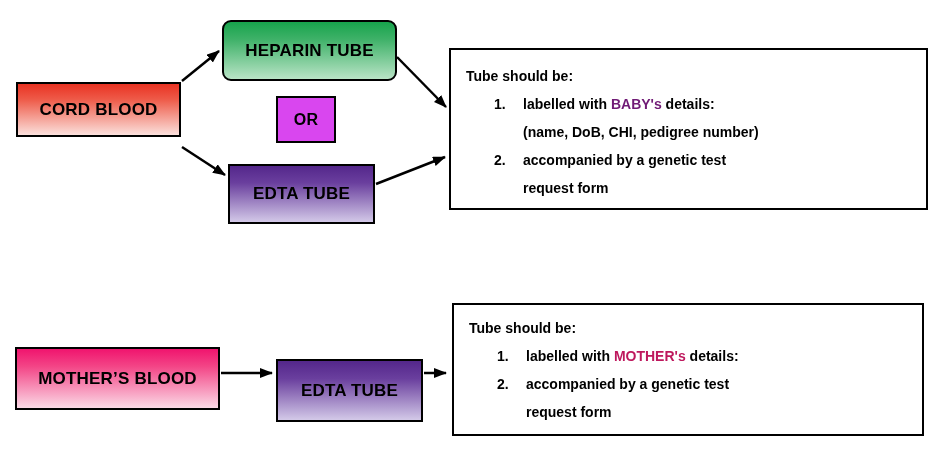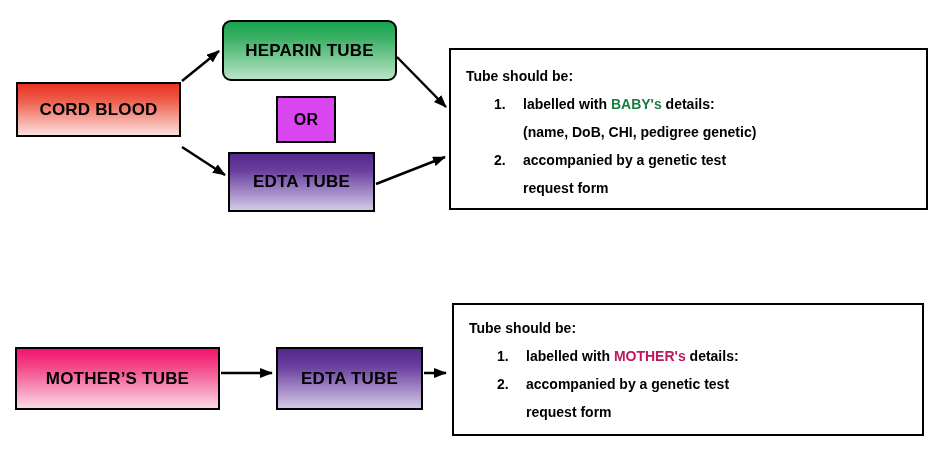--- a/index.html
+++ b/index.html
@@ -19,39 +19,39 @@
   }
   .shape {
     position:absolute;
     border:2px solid #000;
     display:flex; align-items:center; justify-content:center;
     font-weight:bold; font-size:17px; letter-spacing:0.2px;
     text-align:center;
   }
   .grad-red    { background:linear-gradient(to bottom, #e93323 0%, #ee5a48 30%, #fbe0dc 100%); }
   .grad-green  { background:linear-gradient(to bottom, #17a44c 0%, #3eb168 30%, #b9e4c6 100%);border-radius:9px; }
-  .grad-purple { background:linear-gradient(to bottom, #54278b 0%, #6a3f9e 30%, #d3c9e8 100%); }
+  .grad-purple { background:linear-gradient(to bottom, #54278b 0%, #6a3f9e 30%, #d3c9e8 100%);margin-top:12px; }
   .grad-pink   { background:linear-gradient(to bottom, #f0146e 0%, #f34687 30%, #fbd9e6 100%); }
 
   .box-cord   { left:16px;  top:82px;  width:165px; height:55px;text-align:center; }
   .box-hep    { left:222px; top:20px;  width:175px; height:61px; }
   .box-or     { left:276px; top:96px;  width:60px;  height:47px; background:#d946ef; font-size:16px; }
   .box-edta1  { left:228px; top:152px; width:147px; height:60px; }
   .box-mother { left:15px;  top:347px; width:205px; height:63px; }
   .box-edta2  { left:276px; top:347px; width:147px; height:63px; }
 
   .note {
     position:absolute; background:#fff; border:2px solid #000;
     font-weight:bold; font-size:14px; line-height:28px;
   }
   .note-baby   { left:449px; top:48px;  width:479px; height:162px; padding:12px 12px 0 15px; }
   .note-mother { left:452px; top:303px; width:472px; height:133px; padding:9px 12px 0 15px; }
   .note-item { display:flex; margin-left:28px; }
   .note-num  { width:29px; flex:none; }
-  .hl-red  { color:#15803d; }
+  .hl-red  { color:#701a75; }
   .hl-pink { color:#be185d; }
 </style>
 </head>
 <body>
 
 <div class="canvas">
 
   <svg class="arrow-layer" width="938" height="470" viewBox="0 0 938 470" xmlns="http://www.w3.org/2000/svg">
     <defs>
       <marker id="ah" markerUnits="userSpaceOnUse" markerWidth="14" markerHeight="12" refX="12" refY="5" orient="auto">
@@ -81,34 +81,34 @@
   <div class="shape grad-purple box-edta1">
     <span>EDTA TUBE</span>
   </div>
 
   <div class="note note-baby">
     <div>Tube should be:</div>
     <div class="note-item">
       <span class="note-num">1.</span>
       <div>
         <div><span>labelled with </span><span class="hl-red">BABY's</span><span> details:</span></div>
-        <div>(name, DoB, CHI, pedigree genetic)</div>
+        <div>(name, DoB, CHI, pedigree number)</div>
       </div>
     </div>
     <div class="note-item">
       <span class="note-num">2.</span>
       <div>
         <div>accompanied by a genetic test</div>
         <div>request form</div>
       </div>
     </div>
   </div>
 
   <div class="shape grad-pink box-mother">
-    <span>MOTHER’S TUBE</span>
+    <span>MOTHER’S BLOOD</span>
   </div>
 
   <div class="shape grad-purple box-edta2">
     <span>EDTA TUBE</span>
   </div>
 
   <div class="note note-mother">
     <div>Tube should be:</div>
     <div class="note-item">
       <span class="note-num">1.</span>

